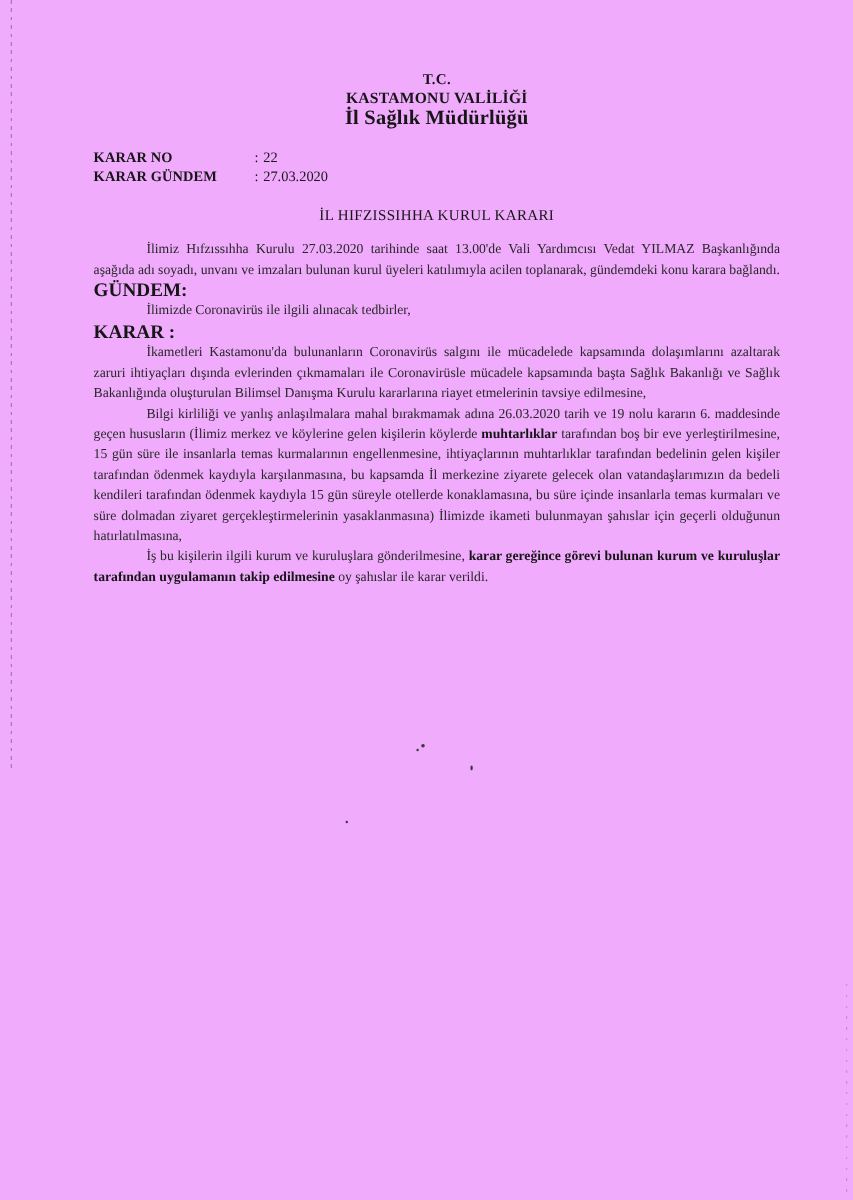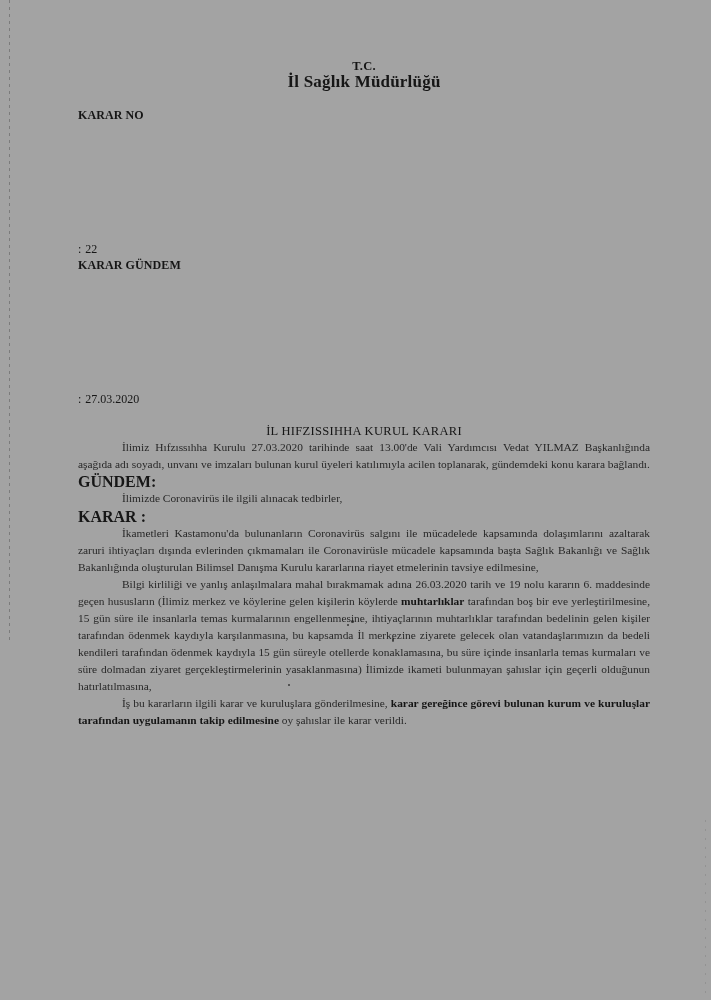--- a/index.html
+++ b/index.html
@@ -9,21 +9,21 @@
     background: #ffffff;
   }
   body {
     font-family: "Liberation Serif", "DejaVu Serif", serif;
     color: #1f1f1f;
   }
   .page {
     position: relative;
     width: 711px;
     height: 1000px;
-    background: #a3a3a3;
+    background: #f0abfc;
     overflow: hidden;
     box-sizing: border-box;
   }
   
   .scan-edge-left {
     position: absolute;
     left: 9px;
     top: 0;
     width: 1px;
     height: 640px;
@@ -73,21 +73,21 @@
   .letterhead .lh-line { display: block; }
   .letterhead .lh-org { font-size: 13px; }
   .letterhead .lh-sub { font-size: 17px; }
 
   .meta {
     margin-top: 18px;
     font-size: 12px;
     line-height: 15.5px;
     color: #161616;
   }
-  .meta-row { display: flex; flex-direction: column; }
+  .meta-row { display: flex; }
   .meta-label {
     font-weight: bold;
     width: 134px;
     flex: 0 0 134px;
     letter-spacing: 0.1px;
   }
   .meta-value { font-weight: normal; }
   .meta-value .colon { margin-right: 4px; }
 
   .doc-title {
@@ -101,21 +101,21 @@
 
   p.para {
     margin: 0;
     font-size: 11.4px;
     line-height: 17px;
     text-align: justify;
     text-justify: inter-word;
     text-indent: 44px;
     color: #272727;
   }
-  p.para.first { }
+  p.para.first { margin-top: 13px; }
 
   .section-head {
     margin: 0;
     font-weight: bold;
     font-size: 16px;
     line-height: 17px;
     color: #161616;
   }
   .section-head.tight { margin-top: 1px; }
 
@@ -131,20 +131,21 @@
 
   <div class="speck" style="left:351px; top:620px; width:3px; height:3px;"></div>
   <div class="speck" style="left:347px; top:624px; width:2px; height:2px;"></div>
   <div class="speck" style="left:288px; top:684px; width:2px; height:2px;"></div>
   <div class="speck" style="left:392px; top:638px; width:2px; height:4px;"></div>
 
   <div class="content">
 
     <div class="letterhead">
       <span class="lh-line">T.C.</span>
+      <span class="lh-line lh-org">KASTAMONU VALİLİĞİ</span>
       <span class="lh-line lh-sub">İl Sağlık Müdürlüğü</span>
     </div>
 
     <div class="meta">
       <div class="meta-row">
         <span class="meta-label">KARAR NO</span>
         <span class="meta-value"><span class="colon">:</span><span>22</span></span>
       </div>
       <div class="meta-row">
         <span class="meta-label">KARAR GÜNDEM</span>
@@ -158,16 +159,16 @@
 
     <p class="section-head">GÜNDEM:</p>
     <p class="para">İlimizde Coronavirüs ile ilgili alınacak tedbirler,</p>
 
     <p class="section-head tight">KARAR :</p>
 
     <p class="para">İkametleri Kastamonu'da bulunanların Coronavirüs salgını ile mücadelede kapsamında dolaşımlarını azaltarak zaruri ihtiyaçları dışında evlerinden çıkmamaları ile Coronavirüsle mücadele kapsamında başta Sağlık Bakanlığı ve Sağlık Bakanlığında oluşturulan Bilimsel Danışma Kurulu kararlarına riayet etmelerinin tavsiye edilmesine,</p>
 
     <p class="para"><span>Bilgi kirliliği ve yanlış anlaşılmalara mahal bırakmamak adına 26.03.2020 tarih ve 19 nolu kararın 6. maddesinde geçen hususların (İlimiz merkez ve köylerine gelen kişilerin köylerde </span><b class="bold-run">muhtarlıklar</b><span> tarafından boş bir eve yerleştirilmesine, 15 gün süre ile insanlarla temas kurmalarının engellenmesine, ihtiyaçlarının muhtarlıklar tarafından bedelinin gelen kişiler tarafından ödenmek kaydıyla karşılanmasına, bu kapsamda İl merkezine ziyarete gelecek olan vatandaşlarımızın da bedeli kendileri tarafından ödenmek kaydıyla 15 gün süreyle otellerde konaklamasına, bu süre içinde insanlarla temas kurmaları ve süre dolmadan ziyaret gerçekleştirmelerinin yasaklanmasına) İlimizde ikameti bulunmayan şahıslar için geçerli olduğunun hatırlatılmasına,</span></p>
 
-    <p class="para"><span>İş bu kararların ilgili karar ve kuruluşlara gönderilmesine, </span><b class="bold-run">karar gereğince görevi bulunan kurum ve kuruluşlar tarafından uygulamanın takip edilmesine</b><span> oy şahıslar ile karar verildi.</span></p>
+    <p class="para"><span>İş bu kişilerin ilgili kurum ve kuruluşlara gönderilmesine, </span><b class="bold-run">karar gereğince görevi bulunan kurum ve kuruluşlar tarafından uygulamanın takip edilmesine</b><span> oy şahıslar ile karar verildi.</span></p>
 
   </div>
 </div>
 
 </body></html>

